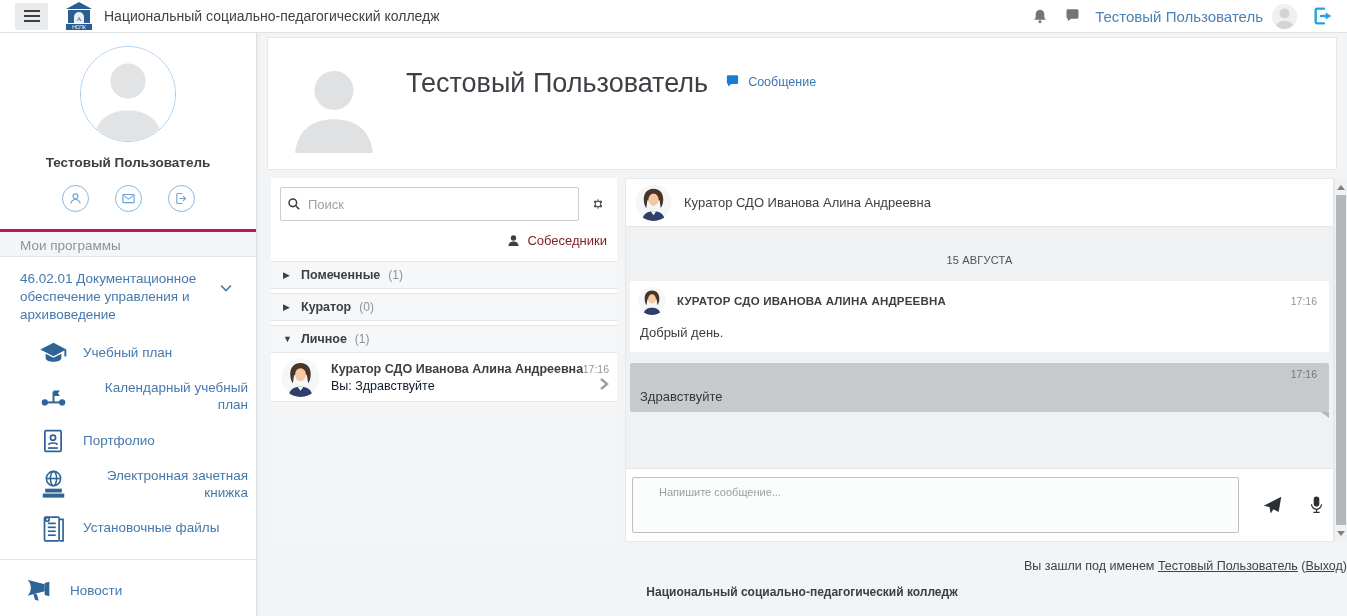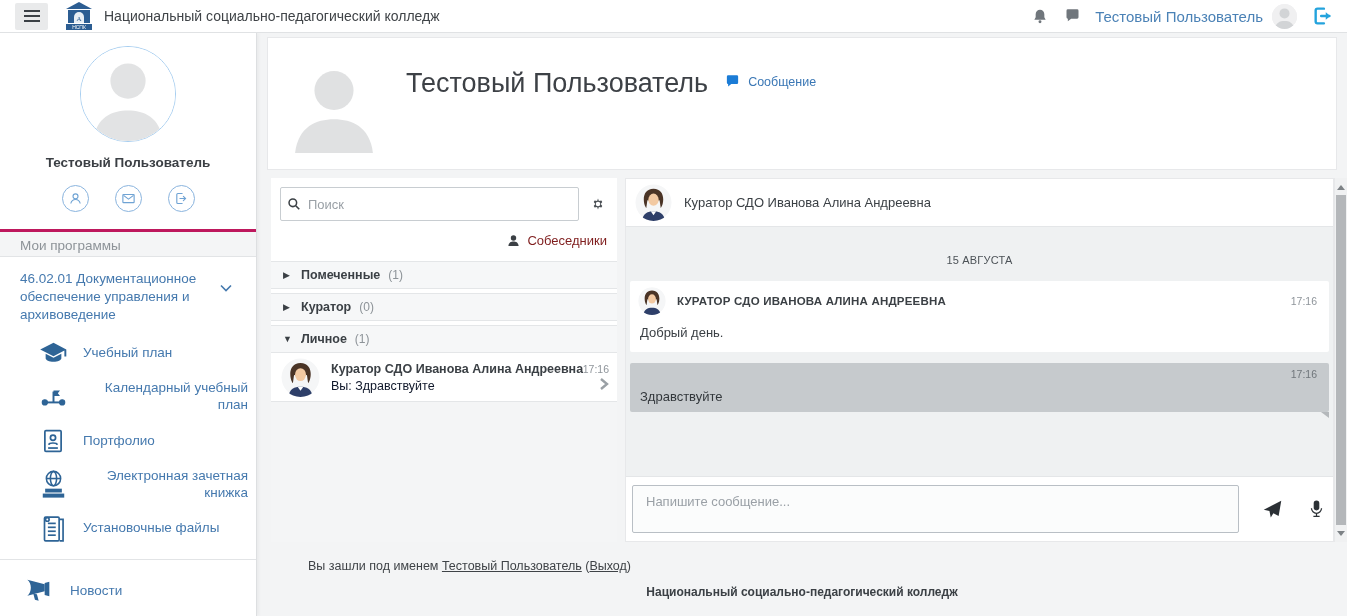--- a/index.html
+++ b/index.html
@@ -81,35 +81,35 @@
   .msg-head { display:flex; align-items:center; gap:11px; }
   .m-avatar { width:28px; height:28px; border-radius:50%; overflow:hidden; flex:none; }
   .m-sender { font-size:11.5px; font-weight:bold; color:#3b4045; letter-spacing:.2px; flex:1; }
   .m-time { font-size:10.5px; color:#8f959b; }
   .m-text { font-size:13px; color:#3b4045; margin:10px 0 0 2px; }
   .msg.outgoing { background:#c6cacd; margin-top:11px; padding:5px 12px 8px 8px; position:relative; }
   .msg.outgoing .m-time { display:block; text-align:right; color:#70767b; }
   .msg.outgoing .m-text { margin-top:9px; color:#33383c; }
   .msg.outgoing::after { content:""; position:absolute; right:0; bottom:-6px; border-top:6px solid #b4b8bb; border-left:8px solid transparent; }
   .chat-input { flex:none; background:#fff; border-top:1px solid #e4e6e8; display:flex; align-items:center; padding:8px 6px; }
-  .chat-input textarea { width:607px; height:48px; resize:none; border:1px solid #b9bfc5; border-radius:2px; background:#fbfcfc; font-family:"Liberation Sans",sans-serif; font-size:13px; color:#3b4045; padding:8px 13px; outline:none; }
+  .chat-input textarea { width:607px; height:56px; resize:none; border:1px solid #b9bfc5; border-radius:2px; background:#fbfcfc; font-family:"Liberation Sans",sans-serif; font-size:11px; color:#3b4045; padding:8px 26px; outline:none; }
   .chat-input textarea::placeholder { color:#9aa0a6; }
   .send-btn,.mic-btn { border:none; background:none; cursor:pointer; margin-left:22px; width:22px; height:22px; display:flex; align-items:center; justify-content:center; }
 
   
   .vscroll { width:13px; flex:none; background:#f0f1f2; position:relative; border-left:1px solid #e7e8ea; cursor:pointer; }
   .vs-up,.vs-down { position:absolute; left:0; right:0; height:14px; display:flex; align-items:center; justify-content:center; }
   .vs-up { top:2px; } .vs-down { bottom:2px; }
   .vs-up::after { content:""; border-bottom:5px solid #7d8286; border-left:4px solid transparent; border-right:4px solid transparent; }
   .vs-down::after { content:""; border-top:5px solid #7d8286; border-left:4px solid transparent; border-right:4px solid transparent; }
   .vs-thumb { position:absolute; left:1px; right:1px; top:17px; bottom:17px; background:#b4b7ba; }
 
   
   .footer { margin-top:17px; }
-  .login-line { margin-left:51px; font-size:12.5px; color:#3f4347; }
+  .login-line { margin-left:51px; font-size:12.5px; color:#3f4347;text-align:right; }
   .login-line a { color:#3f4347; text-decoration:underline; cursor:pointer; }
   .college-line { text-align:center; font-size:12px; font-weight:bold; color:#3b4045; margin-top:12px; }
 </style>
 </head>
 <body>
 
 <div class="app">
 
   <header class="topbar">
     <button class="hamburger">

